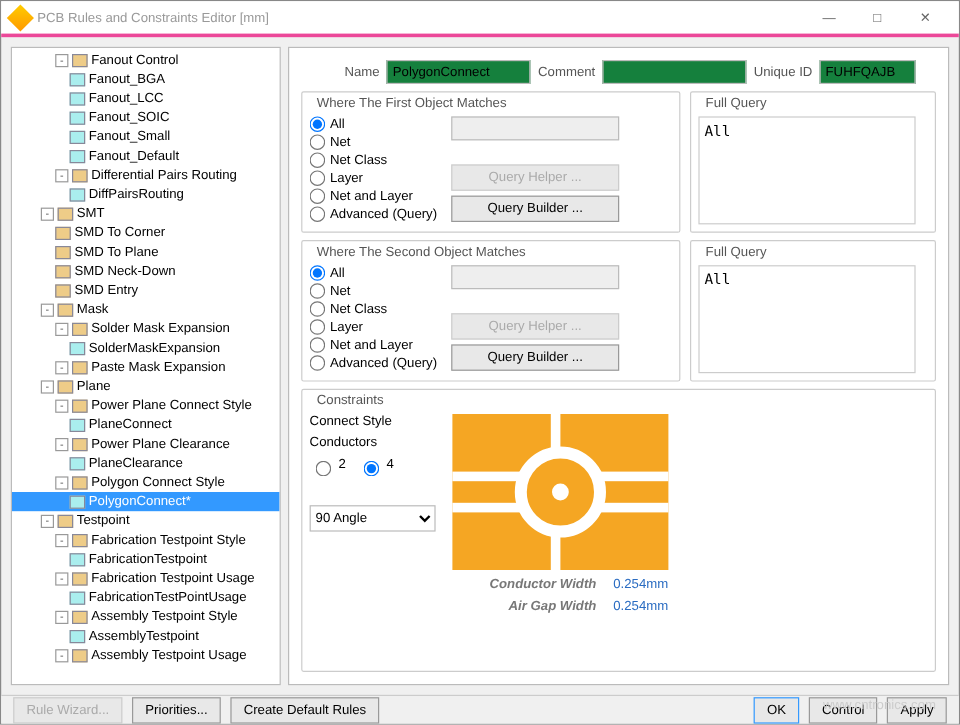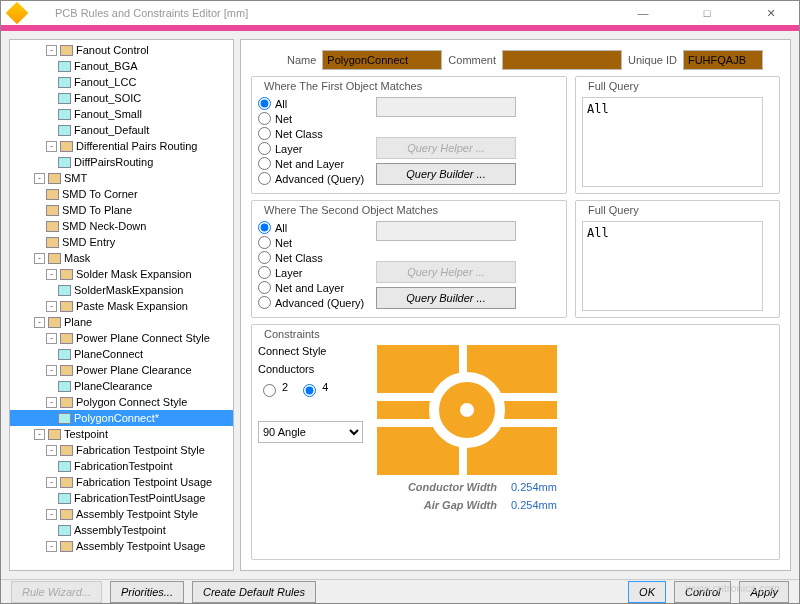--- a/index.html
+++ b/index.html
@@ -1,43 +1,43 @@
 <!DOCTYPE html>
 <html><head>
 <meta charset="utf-8">
 <style>
 * { box-sizing: border-box; font-family: "Segoe UI", Tahoma, sans-serif; font-size: 11px; }
 body { margin: 0; padding: 0; background: #fff; width: 800px; height: 604px; overflow: hidden; }
 .window { width: 800px; height: 604px; border: 1px solid #888; display: flex; flex-direction: column; background: #f0f0f0; }
-.titlebar { height: 30px; background: #fff; display: flex; align-items: center; padding: 0 8px; border-bottom: 6px solid #ec4899; gap: 24px; }
+.titlebar { height: 30px; background: #fff; display: flex; align-items: center; padding: 0 8px; border-bottom: 3px solid #ec4899; }
 .titlebar .icon { width: 16px; height: 16px; background: linear-gradient(135deg, #fc0, #f90); margin-right: 6px; transform: rotate(45deg); }
 .titlebar .title { flex: 1; color: #999; }
 .titlebar .wbtn { width: 40px; height: 28px; display: flex; align-items: center; justify-content: center; color: #666; }
 .content { flex: 1; display: flex; padding: 8px; gap: 6px; overflow: hidden; }
 .tree-pane { width: 225px; background: #fff; border: 1px solid #bbb; overflow: auto; padding: 2px 0; }
 .tree-row { display: flex; align-items: center; height: 16px; padding-right: 4px; white-space: nowrap; cursor: default; }
 .tree-row.sel { background: #3399ff; color: #fff; }
 .tree-ind { display: inline-block; }
 .tree-btn { width: 11px; height: 11px; border: 1px solid #999; margin-right: 3px; font-size: 9px; line-height: 9px; text-align: center; color: #555; background: #fff; }
 .tree-ico { width: 13px; height: 11px; margin-right: 3px; display: inline-block; background: #c8d8b0; border: 1px solid #889; }
 .tree-ico.rule { background: #aee; }
 .tree-ico.cat { background: #ec8; }
 .right-pane { flex: 1; background: #fff; border: 1px solid #bbb; padding: 10px; overflow: hidden; display: flex; flex-direction: column; gap: 6px; }
 .fieldset { border: 1px solid #ccc; border-radius: 2px; padding: 4px 16px 6px 6px; }
 .fieldset-title { color: #555; margin: -10px 0 4px 2px; background: #fff; display: inline-block; padding: 0 4px; position: relative; top: -1px; }
 .toprow { display: flex; align-items: center; gap: 6px; margin-left: 36px; }
 .toprow label { color: #555; }
-.toprow input { border: 1px solid #bbb; height: 20px; padding: 0 4px; background: #a16207; }
+.toprow input { border: 1px solid #bbb; height: 20px; padding: 0 4px; background: #15803d; }
 .match-grid { display: flex; gap: 8px; }
 .radios { display: flex; flex-direction: column; gap: 2px; width: 110px; }
 .radios label { display: flex; align-items: center; gap: 4px; }
 .radios input { margin: 0; }
 .mid-col { display: flex; flex-direction: column; gap: 4px; width: 140px; }
 .sel-dd { border: 1px solid #bbb; height: 20px; background: #eee; }
-.btn { border: 1px solid #999; height: 22px; background: #e8e8e8; padding: 0 10px; cursor: default; font-style: italic; }
+.btn { border: 1px solid #999; height: 22px; background: #e8e8e8; padding: 0 10px; cursor: default; }
 .btn.dis { color: #aaa; border-color: #ccc; }
 .fq-col { width: 205px; }
 .fq-box { border: 1px solid #ccc; height: 90px; padding: 4px; font-family: monospace; font-size: 12px; background: #fff; }
 .constraints-body { display: flex; gap: 14px; }
 .c-left { display: flex; flex-direction: column; gap: 6px; width: 105px; }
 .c-left select { border: 1px solid #bbb; height: 22px; background: #fff; width: 100%; }
 .preview { width: 180px; height: 130px; background: #f5a623; position: relative; }
 .preview::before { content: ""; position: absolute; left: 50%; top: 50%; width: 56px; height: 56px; border: 10px solid #fff; border-radius: 50%; transform: translate(-50%, -50%); }
 .preview .dot { position: absolute; left: 50%; top: 50%; width: 14px; height: 14px; background: #fff; border-radius: 50%; transform: translate(-50%, -50%); }
 .preview .bar { position: absolute; background: #fff; }

